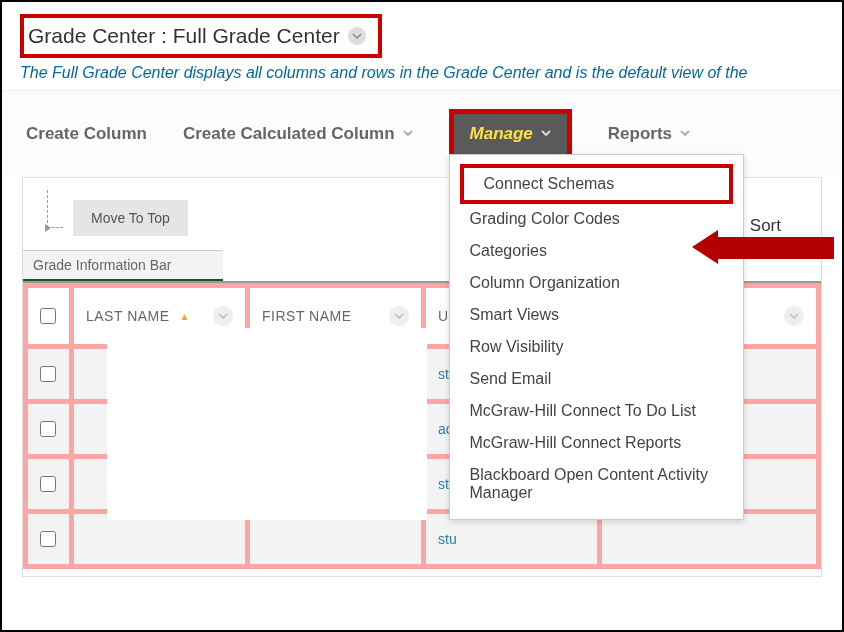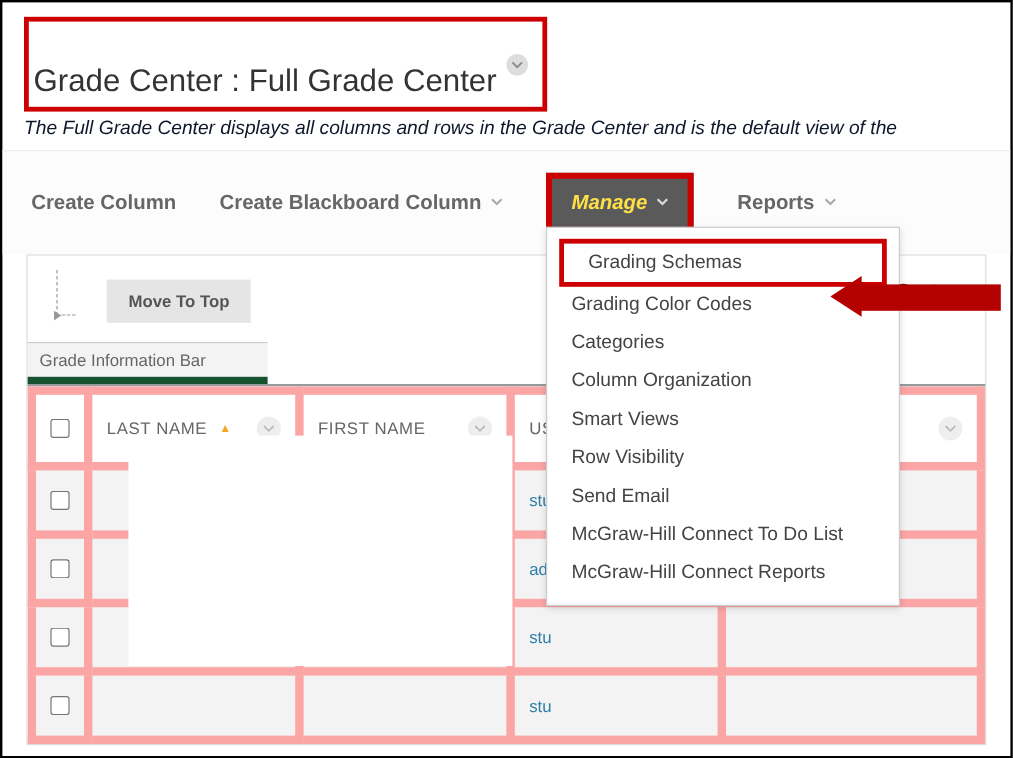--- a/index.html
+++ b/index.html
@@ -17,40 +17,39 @@
       padding: 12px 18px 8px 18px;
     }
     .title-box {
       border: 4px solid #c00;
       display: inline-flex;
       align-items: center;
       padding: 6px 12px 6px 4px;
       margin-bottom: 6px;
     }
     .page-title {
-      font-size: 26px;
+      font-size: 21px;
       font-weight: 400;
       color: #333;
-      margin-top: 28px;
     }
     .title-chevron {
       margin-left: 8px;
       color: #999;
       background: #ddd;
       width: 18px;
       height: 18px;
       border-radius: 50%;
       display: inline-flex;
       align-items: center;
       justify-content: center;
       font-size: 10px;
     }
     .subtitle {
       font-style: italic;
-      color: #0f172a;
+      color: #0369a1;
       font-size: 16px;
       white-space: nowrap;
     }
     .toolbar {
       display: flex;
       gap: 36px;
       background: #fcfcfc;
       border-top: 1px solid #eee;
       padding: 18px 24px;
     }
@@ -127,24 +126,23 @@
       padding: 0 20px;
     }
     .content-box {
       border: 1px solid #ddd;
       background: #fff;
       min-height: 400px;
       position: relative;
     }
     .action-row {
       display: flex;
-      align-items: flex-start;
+      align-items: flex-end;
       padding: 20px 10px 14px 24px;
-      gap: 26px;
-      font-weight: bold;
+      gap: 10px;
     }
     .dotted-bracket {
       width: 16px;
       height: 38px;
       border-left: 1px dashed #999;
       border-bottom: 1px dashed #999;
       position: relative;
       top: -8px;
     }
     .dotted-bracket::after {
@@ -173,39 +171,39 @@
     }
     .sort-label {
       margin-left: auto;
       font-size: 17px;
       color: #333;
       padding-right: 30px;
     }
     .info-bar {
       background: #f3f3f3;
       border-top: 1px solid #ccc;
-      border-bottom: 6px solid #14532d;
+      border-bottom: 2px solid #14532d;
       padding: 6px 10px;
       font-size: 14px;
       color: #666;
       display: inline-block;
       width: 200px;
     }
     .info-bar-wrap {
       border-bottom: 2px solid #999;
     }
     .table-wrap {
       overflow: hidden;
     }
     .gc-table {
       width: 100%;
       border-collapse: collapse;
     }
     .gc-table th, .gc-table td {
-      border: 7px solid #fca5a5;
+      border: 5px solid #fca5a5;
       padding: 0;
       text-align: left;
     }
     .gc-table th {
       background: #fff;
       font-weight: 400;
       font-size: 14px;
       color: #666;
       height: 56px;
       letter-spacing: 0.5px;
@@ -265,46 +263,47 @@
     </span>
   </div>
   <div class="subtitle">The Full Grade Center displays all columns and rows in the Grade Center and is the default view of the</div>
 </div>
 
 <div class="toolbar">
   <span class="toolbar-item">
     <span>Create Column</span>
   </span>
   <span class="toolbar-item">
-    <span>Create Blackboard Column</span>
+    <span>Create Calculated Column</span>
     <span class="chev">
       <svg width="10" height="10" viewBox="0 0 10 10">
           <path d="M1 3 L5 7 L9 3" fill="none" stroke="#aaa" stroke-width="1.8"></path>
         </svg>
     </span>
   </span>
   <div class="manage-wrap">
     <span class="toolbar-item">
       <span>Manage</span>
       <span class="chev">
         <svg width="10" height="10" viewBox="0 0 10 10">
             <path d="M1 3 L5 7 L9 3" fill="none" stroke="#ddd" stroke-width="1.8"></path>
           </svg>
       </span>
     </span>
     <div class="dropdown">
-      <div class="dropdown-item highlight">Grading Schemas</div>
+      <div class="dropdown-item highlight">Connect Schemas</div>
       <div class="dropdown-item">Grading Color Codes</div>
       <div class="dropdown-item">Categories</div>
       <div class="dropdown-item">Column Organization</div>
       <div class="dropdown-item">Smart Views</div>
       <div class="dropdown-item">Row Visibility</div>
       <div class="dropdown-item">Send Email</div>
       <div class="dropdown-item">McGraw-Hill Connect To Do List</div>
       <div class="dropdown-item">McGraw-Hill Connect Reports</div>
+      <div class="dropdown-item">Blackboard Open Content Activity Manager</div>
     </div>
   </div>
   <span class="toolbar-item">
     <span>Reports</span>
     <span class="chev">
       <svg width="10" height="10" viewBox="0 0 10 10">
           <path d="M1 3 L5 7 L9 3" fill="none" stroke="#aaa" stroke-width="1.8"></path>
         </svg>
     </span>
   </span>

